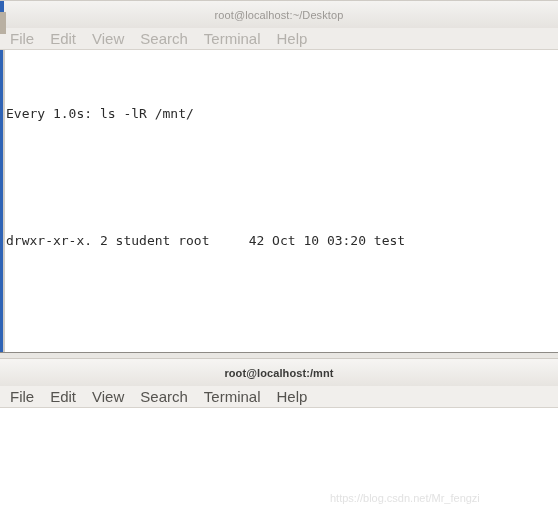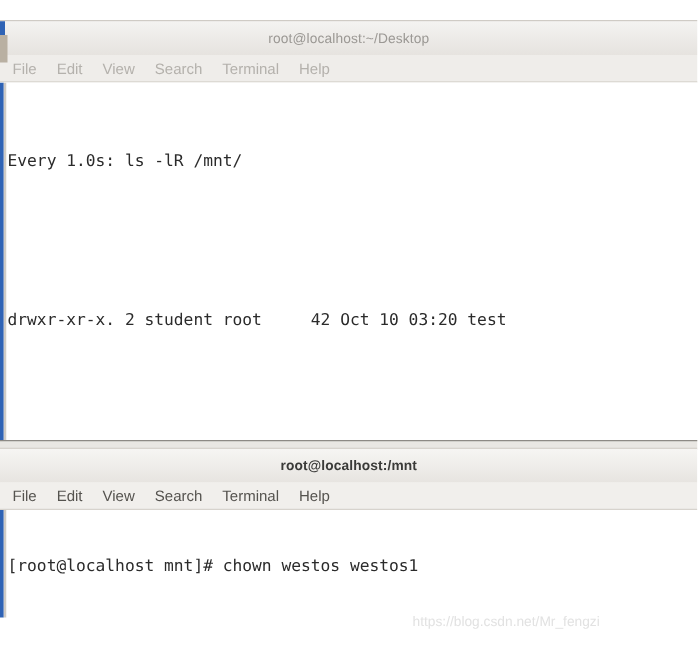--- a/index.html
+++ b/index.html
@@ -77,21 +77,21 @@
     border-bottom: 1px solid #d7d3cd;
     display: flex;
     align-items: center;
     padding-left: 10px;
     box-sizing: border-box;
   }
   .window.active .menubar {
     background: #f1efec;
   }
   .menu-item {
-    font-size: 12px;
+    font-size: 15px;
     color: #b4b1ac;
     margin-right: 16px;
     white-space: nowrap;
     user-select: none;
     cursor: default;
   }
   .window.active .menu-item {
     color: #55534f;
   }
 
@@ -127,24 +127,25 @@
     color: #2b2b2b;
     white-space: pre;
     letter-spacing: 0px;
   }
   .term-line {
     white-space: pre;
     height: 18.1px;
   }
   .header-line {
     display: flex;
-    justify-content: flex-start;
+    justify-content: center;
     white-space: pre;
     height: 18.1px;
     padding-right: 16px;
+    flex-direction: column;
   }
   .header-right {
     padding-right: 2px;
   }
 
   .window-gap {
     position: absolute;
     left: 0;
     width: 558px;
     background: #e9e7e3;
@@ -165,21 +166,21 @@
     white-space: nowrap;
     user-select: none;
     pointer-events: none;
   }
 </style>
 </head>
 <body>
 
 <div class="screen">
 
-  <div class="window" id="win0" style="top:16px; height:352px;">
+  <div class="window" id="win0" style="top:0px; height:352px;">
 
     <div class="titlebar">
       <span class="corner-accent"></span>
       <span class="corner-tan"></span>
       <span class="titlebar-text">root@localhost:~/Desktop</span>
     </div>
 
     <div class="menubar">
       <span class="menu-item">File</span>
       <span class="menu-item">Edit</span>
@@ -227,29 +228,17 @@
 
     <div class="menubar">
       <span class="menu-item">File</span>
       <span class="menu-item">Edit</span>
       <span class="menu-item">View</span>
       <span class="menu-item">Search</span>
       <span class="menu-item">Terminal</span>
       <span class="menu-item">Help</span>
     </div>
 
-    <div class="term" style="height:110px;">
-      <span class="term-edge"></span>
-      <span class="term-edge-inner"></span>
-      <div class="term-lines">
-        <div class="term-line">[root@localhost mnt]# chown westos westos1</div>
-        <div class="term-line">[root@localhost mnt]# chown student westos2</div>
-        
-        
-        
-        
-      </div>
-    </div>
   </div>
 
   <div class="watermark" style="left:330px; top:492px;">https://blog.csdn.net/Mr_fengzi</div>
 
 </div>
 
 </body></html>

